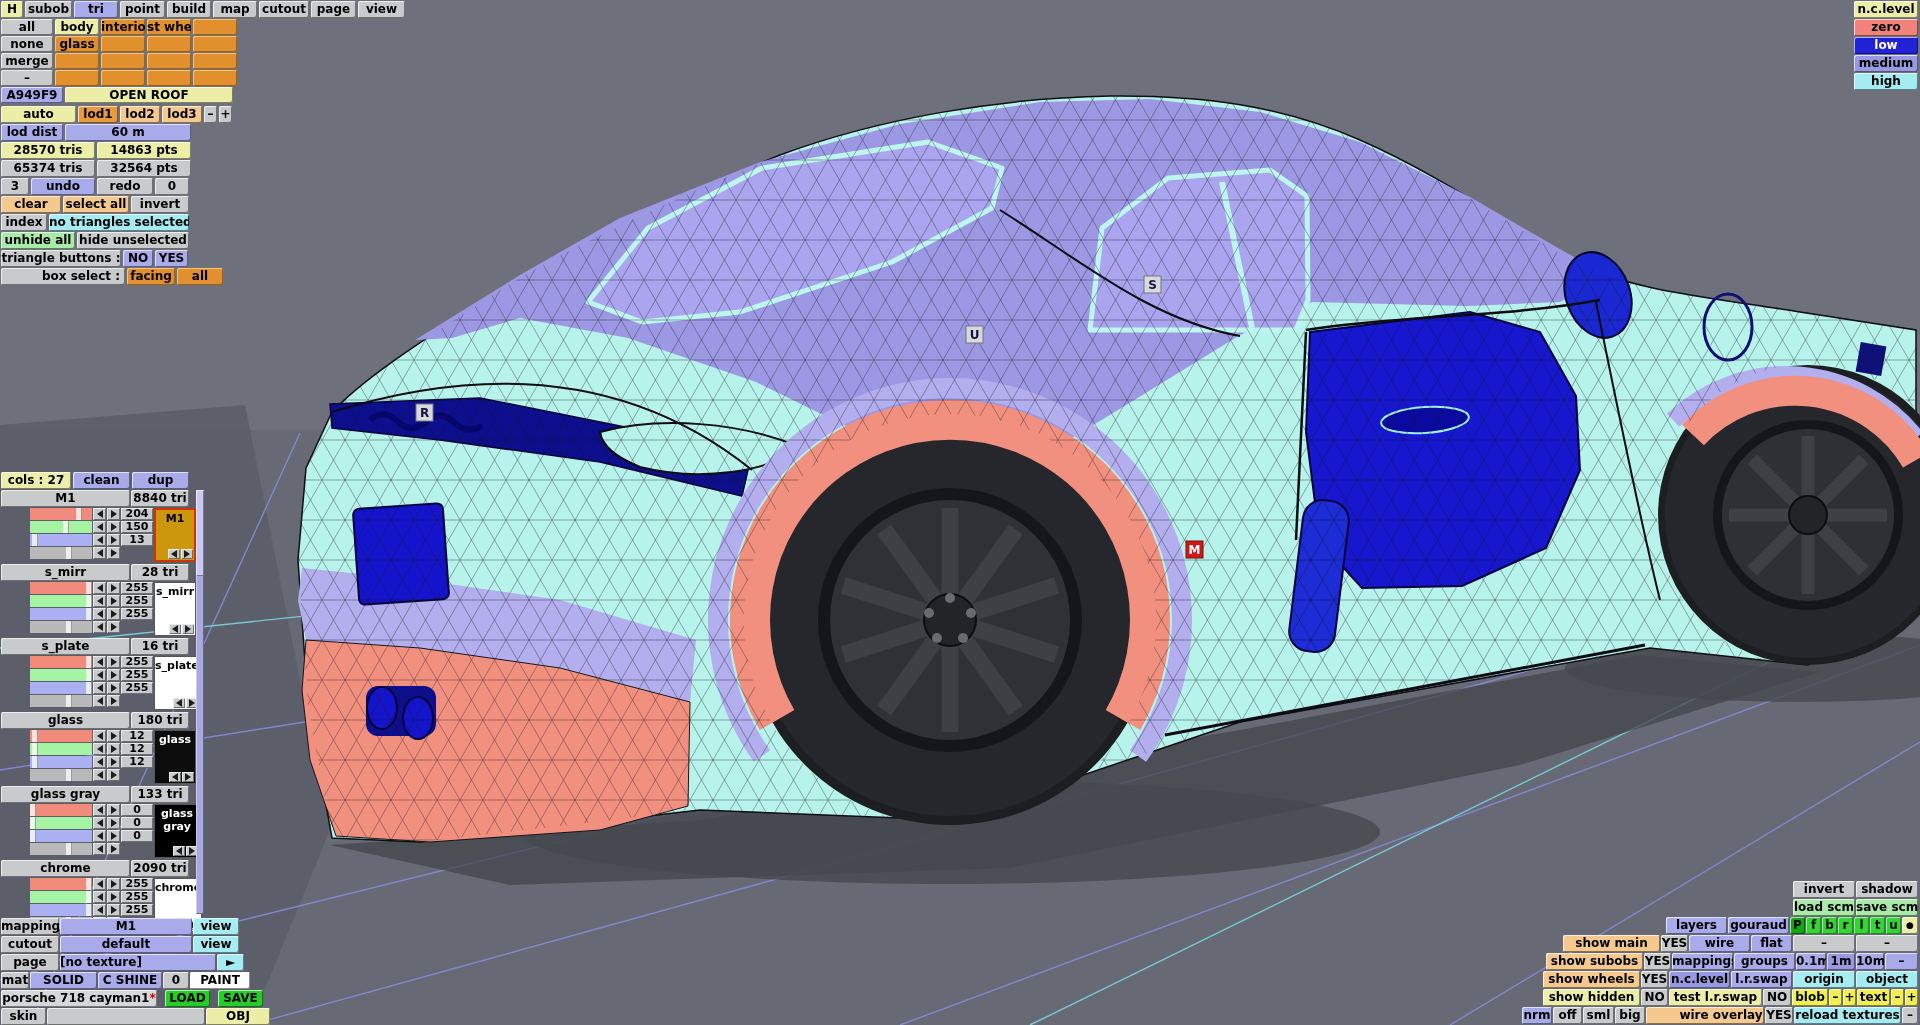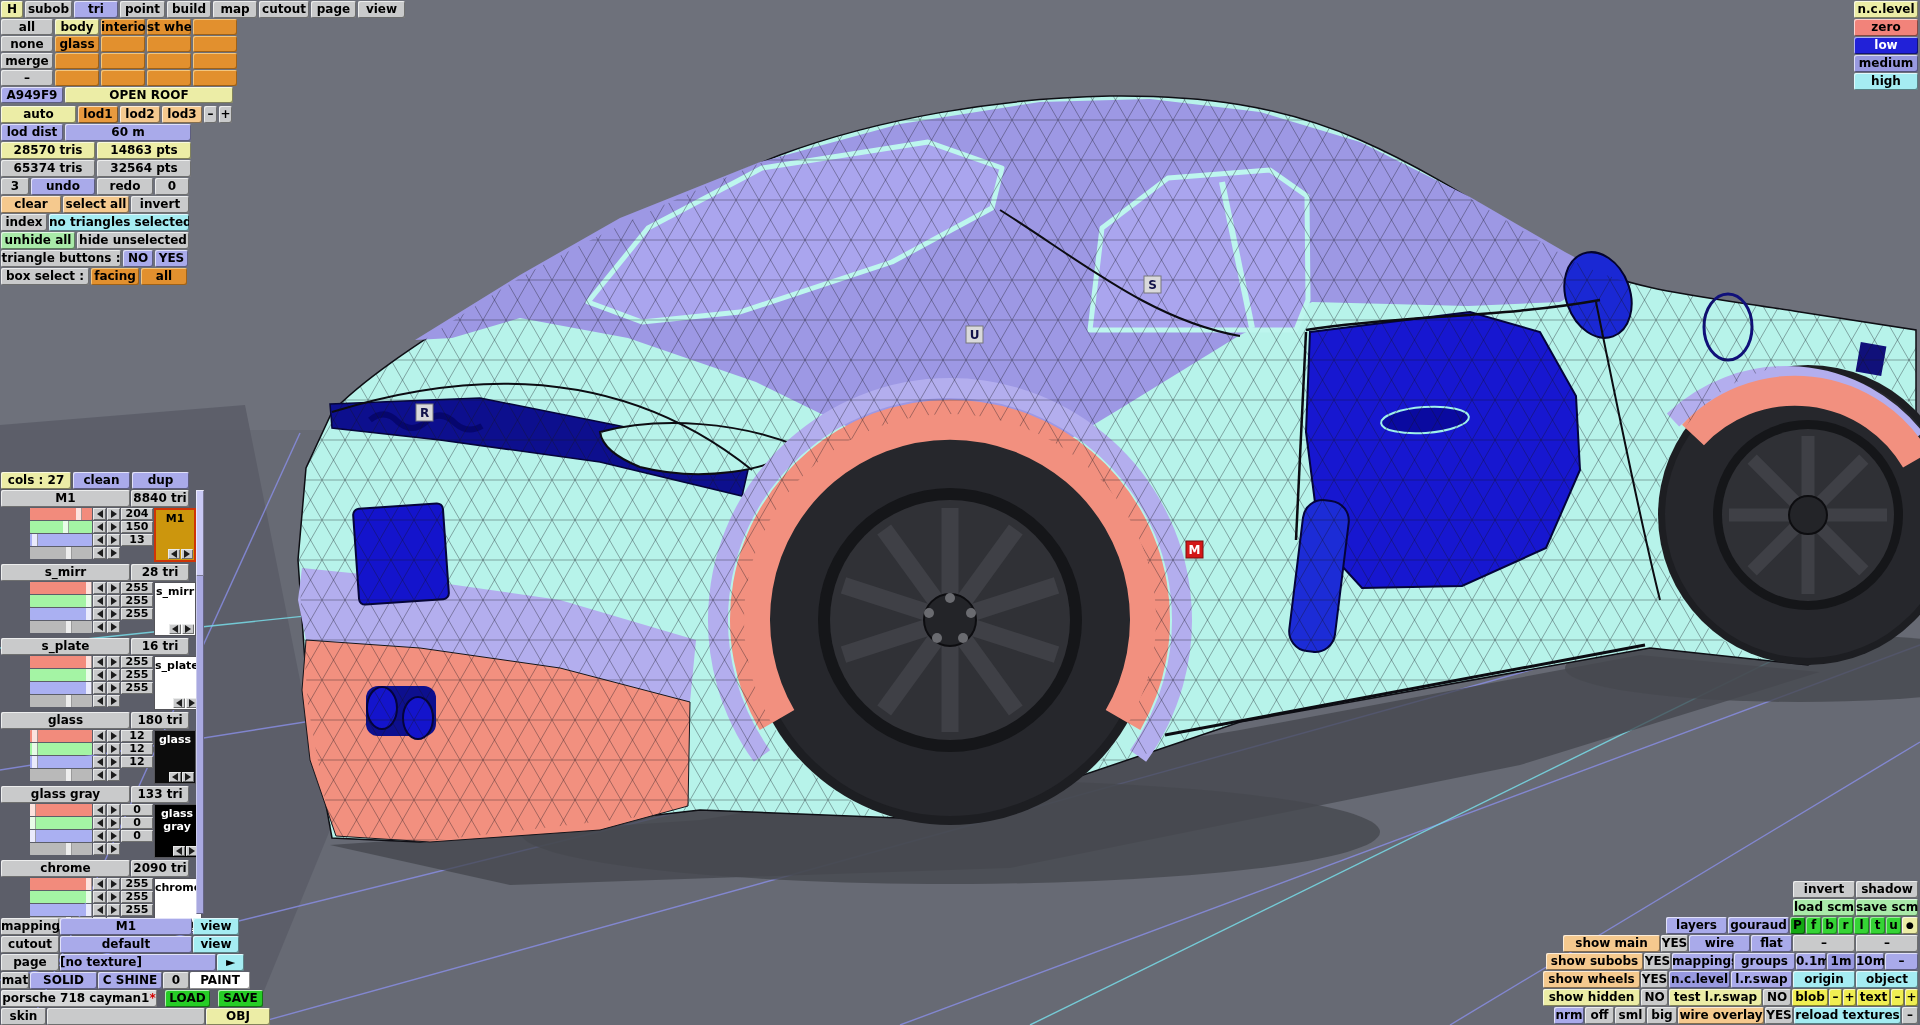--- a/index.html
+++ b/index.html
@@ -298,21 +298,21 @@
   <div class="row">
     <div class="btn c-green" style="width:74px;">unhide all</div>
     <div class="btn c-gray" style="width:112px;">hide unselected</div>
   </div>
   <div class="row">
     <div class="btn c-gray" style="width:120px;">triangle buttons :</div>
     <div class="btn c-purple" style="width:30px;">NO</div>
     <div class="btn c-purple" style="width:33px;">YES</div>
   </div>
   <div class="row">
-    <div class="btn c-gray" style="width:88px;">box select :</div>
+    <div class="btn c-gray" style="width:88px;padding-left:36px;">box select :</div>
     <div class="btn c-orange" style="width:48px;">facing</div>
     <div class="btn c-orange" style="width:46px;">all</div>
   </div>
 </div>
 
 <div class="panel" style="left:1px;top:472px;width:195px;">
   <div class="row">
     <div class="btn c-yellow" style="width:70px;">cols : 27</div>
     <div class="btn c-purple" style="width:57px;">clean</div>
     <div class="btn c-purple" style="width:57px;">dup</div>
@@ -860,20 +860,20 @@
     <div class="btn c-yellow-hi" style="width:13px;">+</div>
     <div class="btn c-yellow-hi" style="width:33px;">text</div>
     <div class="btn c-yellow-hi" style="width:13px;">–</div>
     <div class="btn c-yellow-hi" style="width:13px;">+</div>
   </div>
   <div class="row">
     <div class="btn c-purple" style="width:30px;">nrm</div>
     <div class="btn c-gray" style="width:29px;">off</div>
     <div class="btn c-gray" style="width:31px;">sml</div>
     <div class="btn c-gray" style="width:30px;">big</div>
-    <div class="btn c-peach" style="width:86px;">wire overlay</div>
+    <div class="btn c-peach" style="width:86px;padding-left:32px;">wire overlay</div>
     <div class="btn c-gray" style="width:28px;">YES</div>
     <div class="btn c-cyan" style="width:107px;">reload textures</div>
     <div class="btn c-gray" style="width:16px;">–</div>
   </div>
 </div>
 
 </div>
 
 </body></html>

